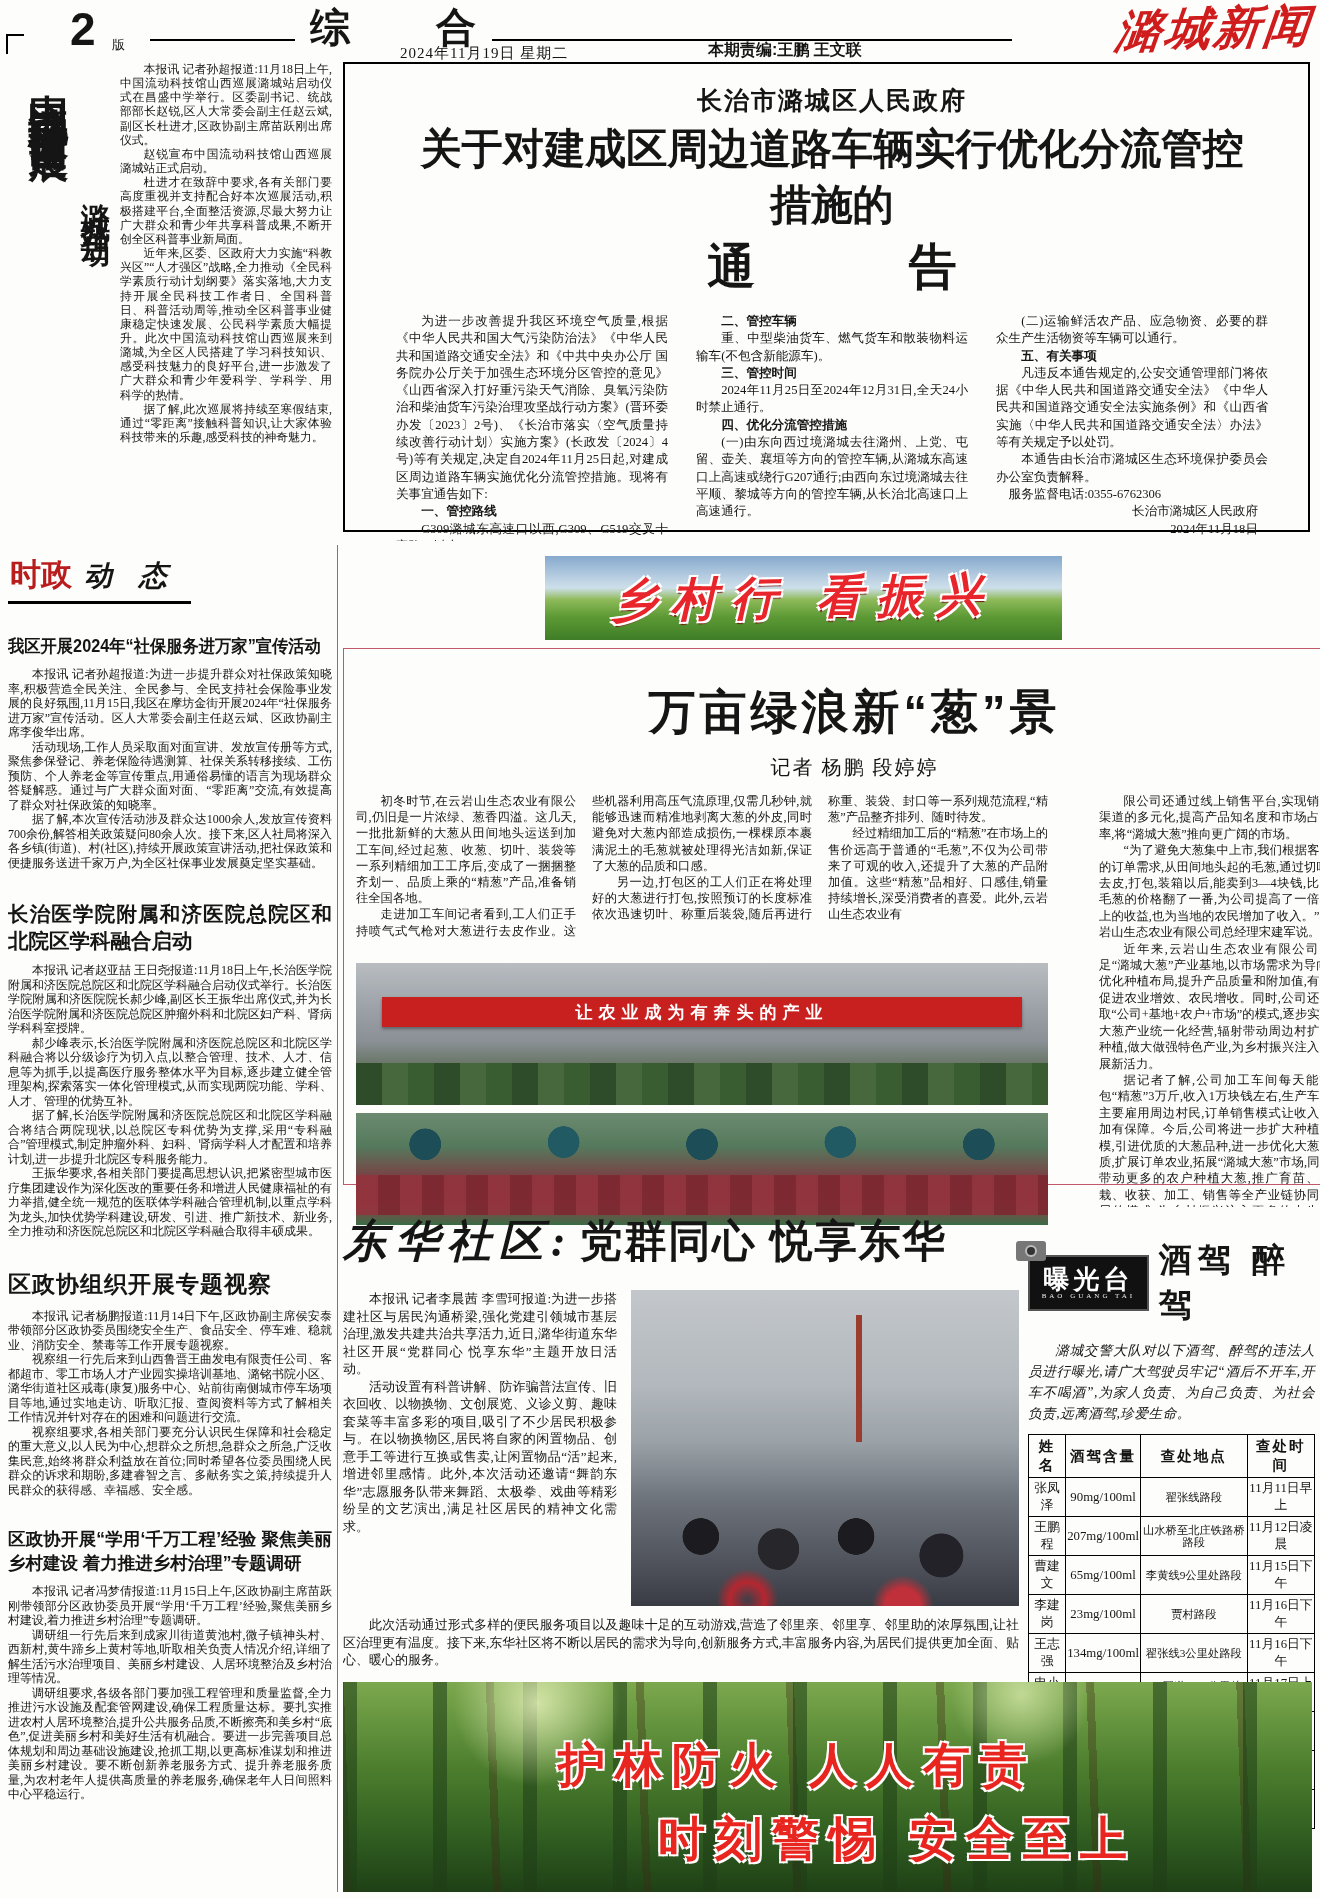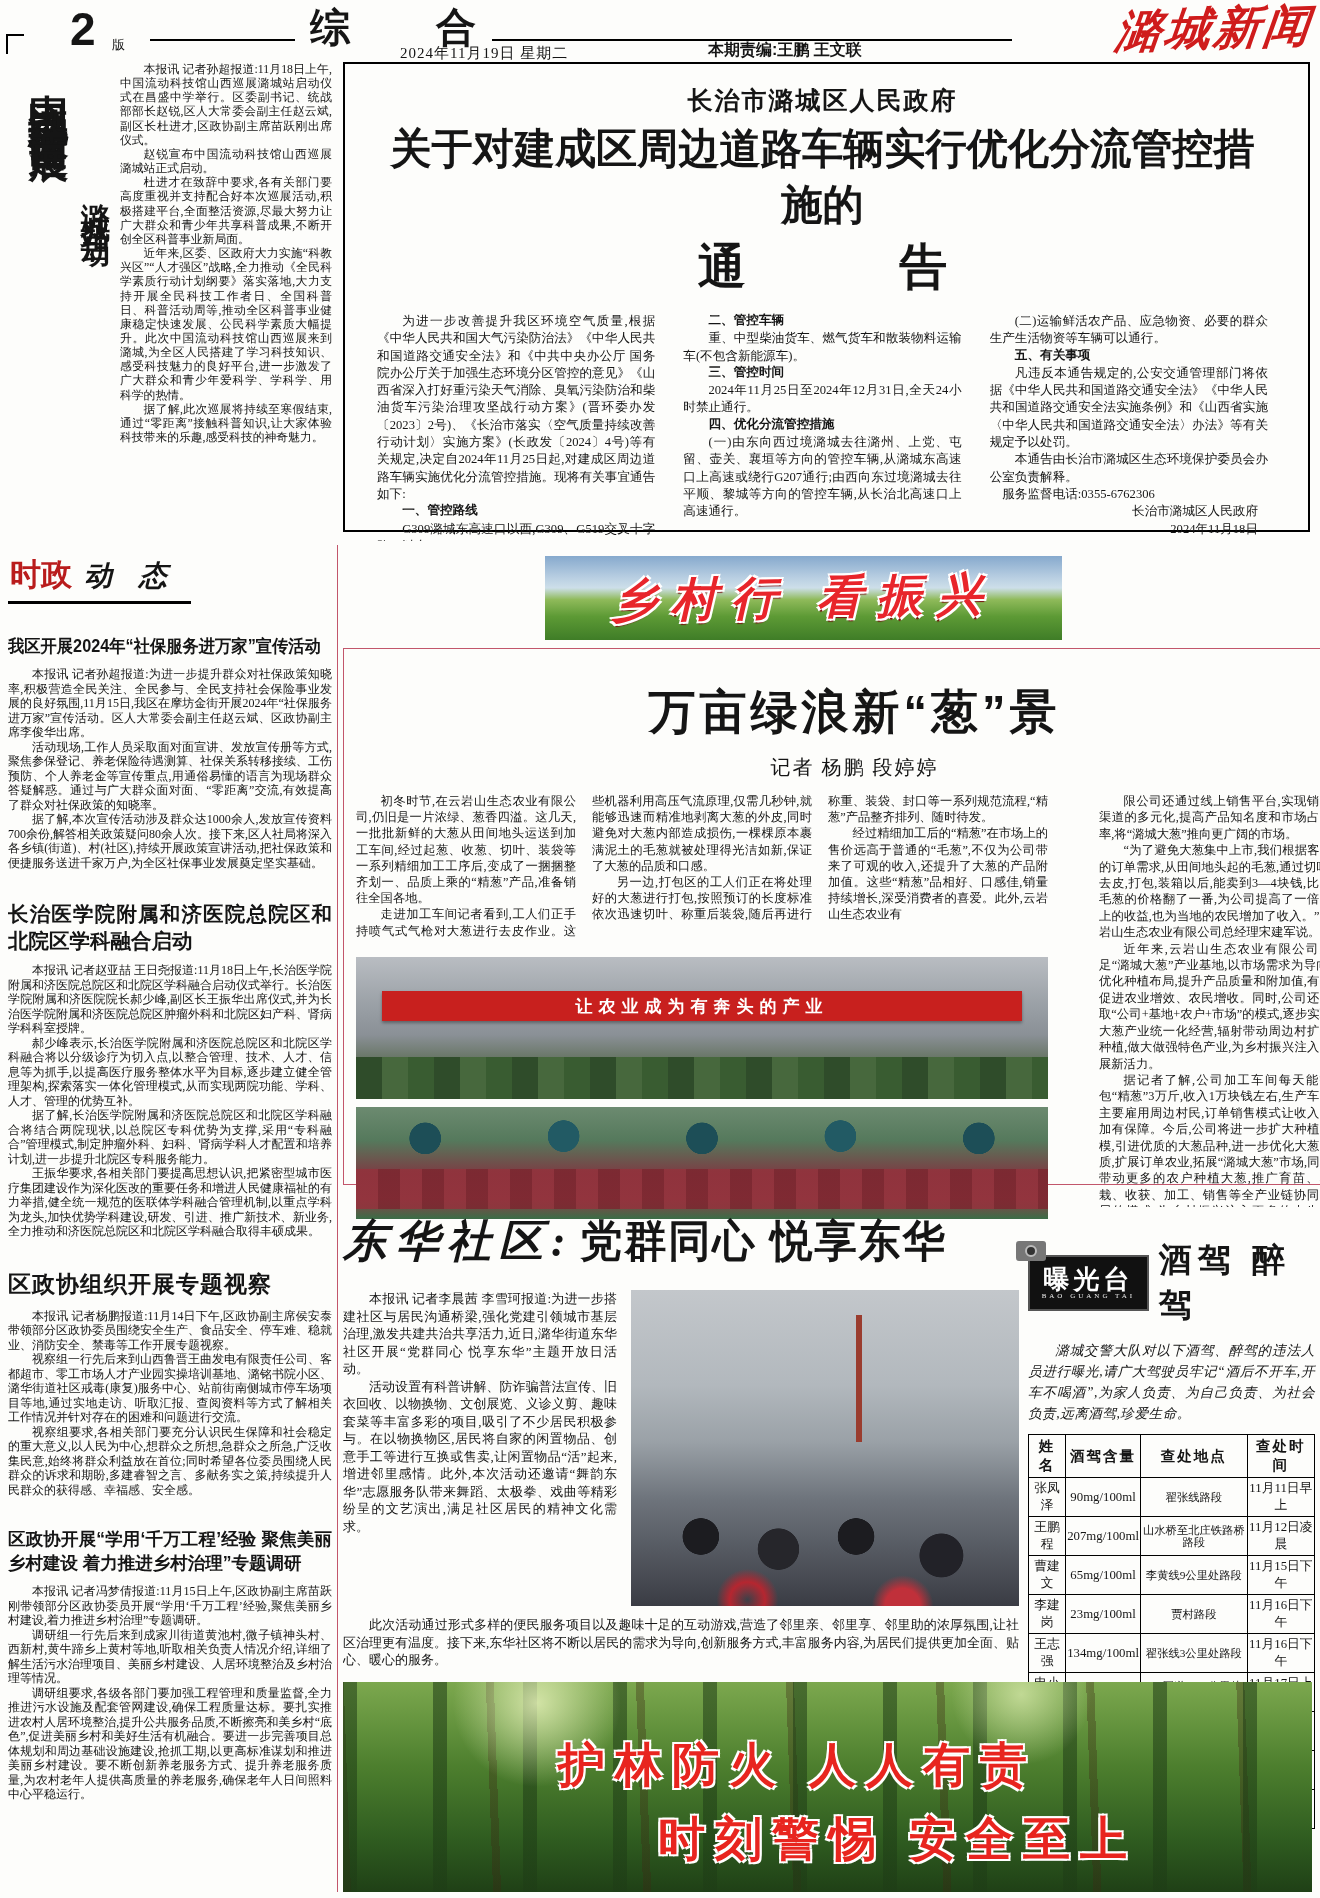--- a/index.html
+++ b/index.html
@@ -36,30 +36,30 @@
   .rart{margin-top:30px;}
   .rart .bd{font-size:12px;line-height:14.5px;margin-top:9px;overflow:hidden;}
   .t-b{font-size:17.5px;font-weight:900;white-space:nowrap;transform:scaleX(.93);transform-origin:left;}
   .t-c{font-size:20.5px;font-weight:900;line-height:27px;}
   .t-d{font-size:23px;font-weight:900;letter-spacing:1px;}
   .t-e{font-size:17.5px;font-weight:900;line-height:24px;}
   .sep-red{left:337px;top:545px;width:1px;height:1347px;background:#c2566b;}
 
   
   .notice{left:343px;top:62px;width:967px;height:470px;border:2px solid #000;box-sizing:border-box;
-          padding:14px 40px 10px 32px;}
+          padding:14px 40px 10px 51px;}
   .no-org{text-align:center;font-size:25px;font-weight:800;margin-top:6px;letter-spacing:2px;
           font-family:"Liberation Sans",sans-serif;}
   .no-t1{text-align:center;font-size:42px;font-weight:900;letter-spacing:0px;margin-top:4px;
          font-family:"Liberation Sans",sans-serif;transform:scaleX(.98);}
   .no-t2{text-align:center;font-size:48px;font-weight:900;letter-spacing:70px;text-indent:70px;
          margin-top:2px;font-family:"Liberation Sans",sans-serif;}
   .no-cols{display:flex;gap:28px;margin-top:14px;}
   .no-col{flex:1;font-size:12.6px;line-height:17.3px;overflow:hidden;height:228px;}
-  .no-h{font-weight:800;text-indent:2em;font-family:Liberation Mono, monospace;}
+  .no-h{font-weight:800;text-indent:2em;font-family:Liberation Serif, serif;}
   .no-phone{text-indent:1em;}
   .no-sign{text-align:right;text-indent:0;padding-right:10px;}
 
   
   .rbanner{left:545px;top:556px;width:517px;height:84px;
      background:linear-gradient(180deg,#86a9cd 0%,#b9cfe2 26%,#cddfe9 38%,#8fba5a 52%,#5d9a35 72%,#3f7d27 100%);
      display:flex;align-items:center;justify-content:center;}
   .rbanner span{font-size:46px;font-weight:900;font-style:italic;color:#e8252b;letter-spacing:14px;
      text-shadow:-2px -2px 0 #fff,2px -2px 0 #fff,-2px 2px 0 #fff,2px 2px 0 #fff,0 3px 1px #7a1010;
      font-family:"Liberation Serif",serif;transform:rotate(-1deg);}
@@ -68,21 +68,21 @@
   .congbox{left:343px;top:648px;width:1023px;height:537px;border:1px solid #c2566b;box-sizing:border-box;
            padding:24px 12px;}
   .cg-title{text-align:center;font-size:47px;font-weight:900;letter-spacing:4px;margin-top:8px;
             font-family:"Liberation Sans",sans-serif;}
   .cg-by{text-align:center;font-size:20px;margin-top:10px;letter-spacing:2px;}
   .cg-row{display:flex;gap:18px;margin-top:12px;}
   .cg-left{width:692px;}
   .cg-3col{column-count:3;column-gap:16px;font-size:12.3px;line-height:16.2px;height:152px;overflow:hidden;}
   .cg-right{width:233px;font-size:12.3px;line-height:16.4px;height:414px;overflow:hidden;margin-left:33px;}
   .ph{position:relative;overflow:hidden;}
-  .ph-workshop{width:692px;height:142px;margin-top:12px;
+  .ph-workshop{width:692px;height:142px;margin-top:18px;
      background:linear-gradient(180deg,#b9bdc2 0%,#9aa0a6 34%,#8a9096 55%,#5a6b52 78%,#3c5a35 100%);}
   .ws-banner{position:absolute;top:34px;left:26px;right:26px;height:30px;background:#c8201e;
      color:#fff;font-weight:800;display:flex;align-items:center;justify-content:space-around;
      font-size:17px;letter-spacing:6px;font-family:"Liberation Sans",sans-serif;
      box-shadow:0 2px 3px rgba(0,0,0,.35);}
   .ws-pile{position:absolute;bottom:0;left:0;right:0;height:42px;
      background:repeating-linear-gradient(90deg,#2f4c2a 0 26px,#47683d 26px 52px,#395c31 52px 78px);}
   .ph-crates{width:692px;height:112px;margin-top:8px;
      background:
        radial-gradient(circle 26px at 10% 28%,#1d4e57 60%,transparent 62%),

